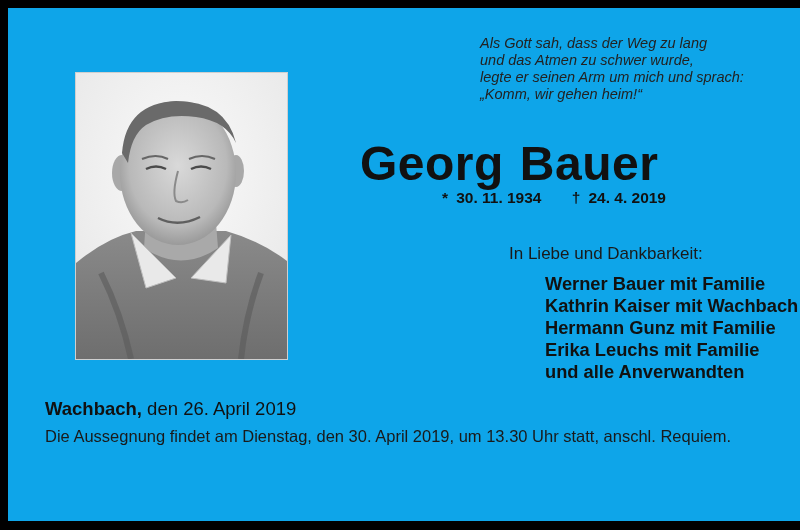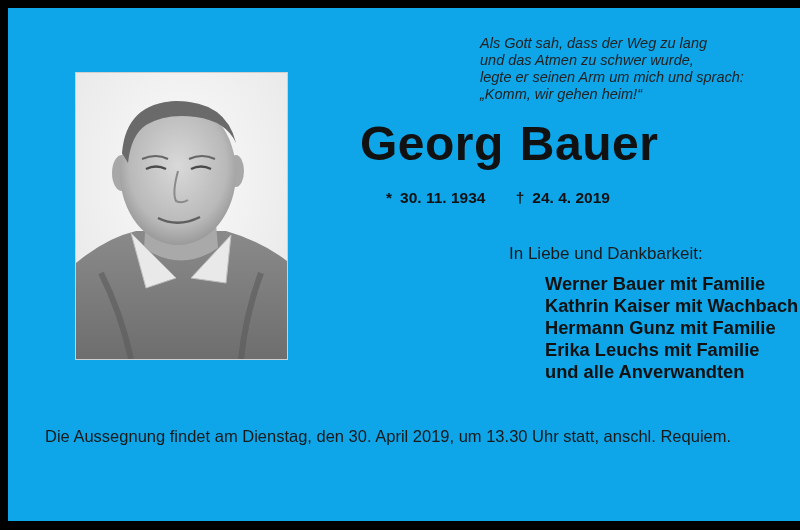--- a/index.html
+++ b/index.html
@@ -15,28 +15,28 @@
       position: absolute; left: 472px; top: 27px; width: 320px;
       font-style: italic; font-size: 14.5px; line-height: 17px; color: #222;
     }
     .verse div { white-space: nowrap; }
     .photo {
       position: absolute; left: 67px; top: 64px; width: 211px; height: 286px;
       border: 1px solid #cfcfcf; overflow: hidden; background: #f2f2f2;
     }
     .photo svg { display: block; }
     .name {
-      position: absolute; left: 352px; top: 108px; width: 300px;
+      position: absolute; left: 352px; top: 128px; width: 300px;
       font-weight: bold; font-size: 48px; line-height: 56px; white-space: nowrap;
       letter-spacing: 0.5px;
     }
     .name .gap { display: inline-block; width: 16px; }
     .dates {
       position: absolute; left: 378px; top: 180px; width: 280px;
-      font-weight: bold; font-size: 15.5px; line-height: 20px; white-space: nowrap;
+      font-weight: bold; font-size: 15.5px; line-height: 20px; white-space: nowrap; text-align: right;
     }
     .dates .sym { display: inline-block; margin-right: 8px; }
     .dates .death { display: inline-block; margin-left: 26px; }
     .thanks {
       position: absolute; left: 501px; top: 235px;
       font-size: 17px; line-height: 22px; white-space: nowrap; color: #1a1a1a; text-align: center;
     }
     .family {
       position: absolute; left: 501px; top: 265px;
       font-weight: bold; font-size: 18.3px; line-height: 22px; white-space: nowrap; margin-left: 36px;
@@ -124,19 +124,22 @@
   <div class="thanks">In Liebe und Dankbarkeit:</div>
 
   <div class="family">
     <div>Werner Bauer mit Familie</div>
     <div>Kathrin Kaiser mit Wachbach</div>
     <div>Hermann Gunz mit Familie</div>
     <div>Erika Leuchs mit Familie</div>
     <div>und alle Anverwandten</div>
   </div>
 
+  <div class="place">
+    <b>Wachbach,</b><span> den 26. April 2019</span>
+  </div>
 
   <div class="info">
     <div>Die Aussegnung findet am Dienstag, den 30. April 2019, um 13.30 Uhr statt, anschl. Requiem.</div>
   </div>
 
 
 </div>
 
 </body></html>

